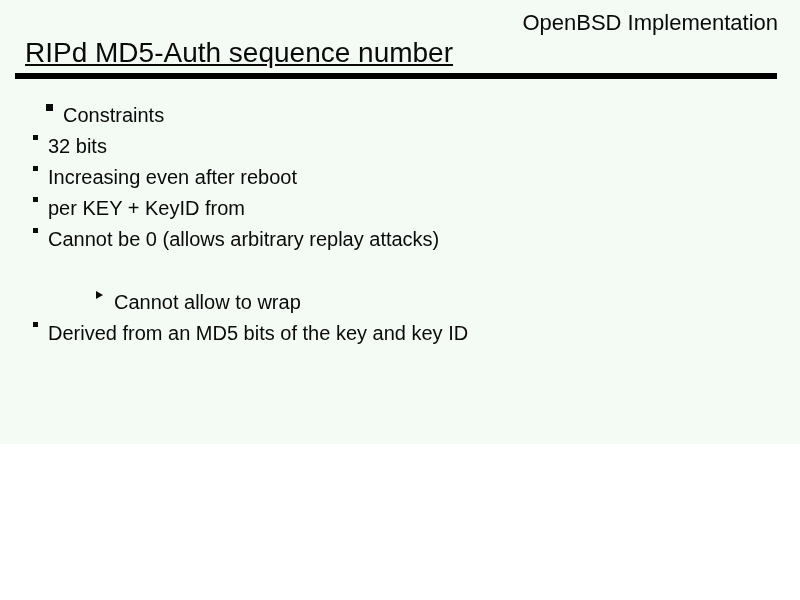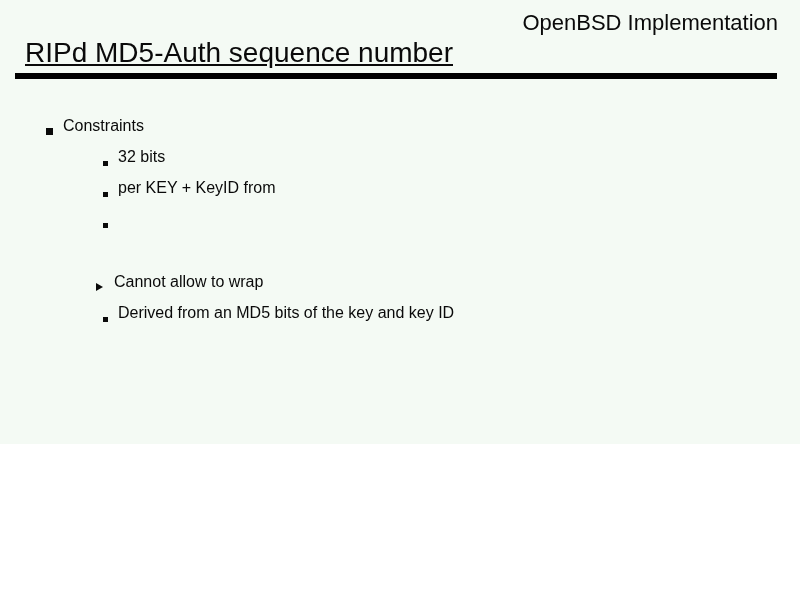--- a/index.html
+++ b/index.html
@@ -40,27 +40,27 @@
     background: #000000;
   }
   .content {
     position: absolute;
     top: 104px;
     left: 0;
     right: 0;
   }
   .row {
     display: flex;
-    align-items: flex-end;
+    align-items: flex-start;
     height: 31px;
-    font-size: 16px;
+    font-size: 20px;
     white-space: nowrap;
   }
   .level-1 { padding-left: 46px; }
-  .level-2 { padding-left: 58px; margin-left: 45px; }
+  .level-2 { padding-left: 33px; }
   .level-3 { padding-left: 96px; margin-top: 32px; }
   .bullet { flex: 0 0 auto; }
   .sq-lg {
     width: 7px; height: 7px;
     background: #0a0a0a;
     margin-right: 10px;
   }
   .sq-sm {
     width: 5px; height: 5px;
     background: #0a0a0a;
@@ -99,28 +99,33 @@
     <div class="row level-1">
       <span class="bullet sq-lg"></span>
       <span>Constraints</span>
     </div>
 
     <div class="row level-2">
       <span class="bullet sq-sm"></span>
       <span>32 bits</span>
     </div>
 
+    <div class="row level-2">
+      <span class="bullet sq-sm"></span>
+      <span>Increasing even after reboot</span>
+    </div>
 
     <div class="row level-2">
       <span class="bullet sq-sm"></span>
       <span>per KEY + KeyID from</span>
     </div>
 
     <div class="row level-2">
       <span class="bullet sq-sm"></span>
+      <span>Cannot be 0 (allows arbitrary replay attacks)</span>
     </div>
 
     <div class="row level-3">
       <span class="bullet tri"></span>
       <span>Cannot allow to wrap</span>
     </div>
 
 
     <div class="row level-2">
       <span class="bullet sq-sm"></span>

